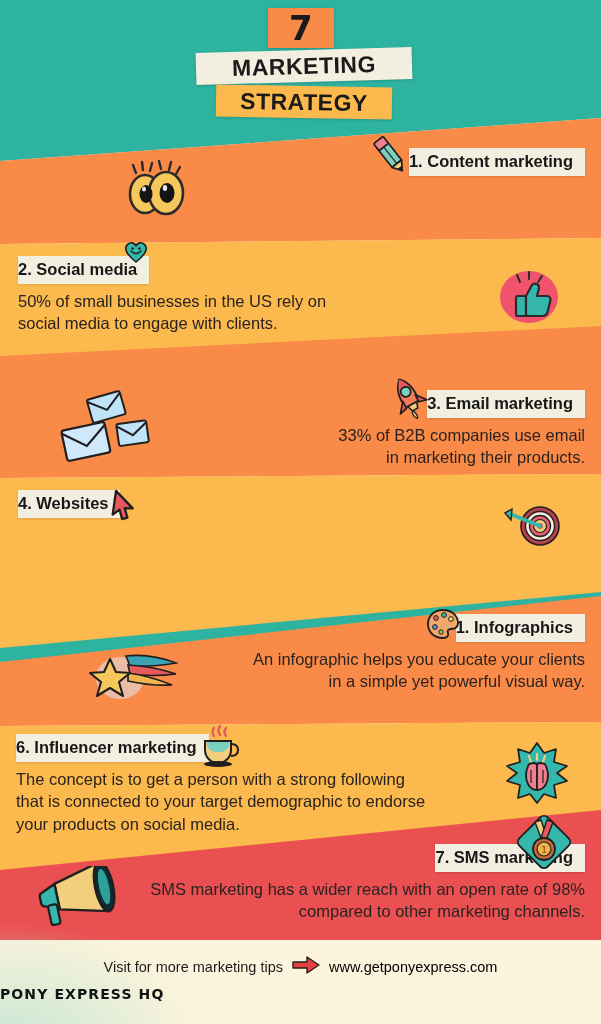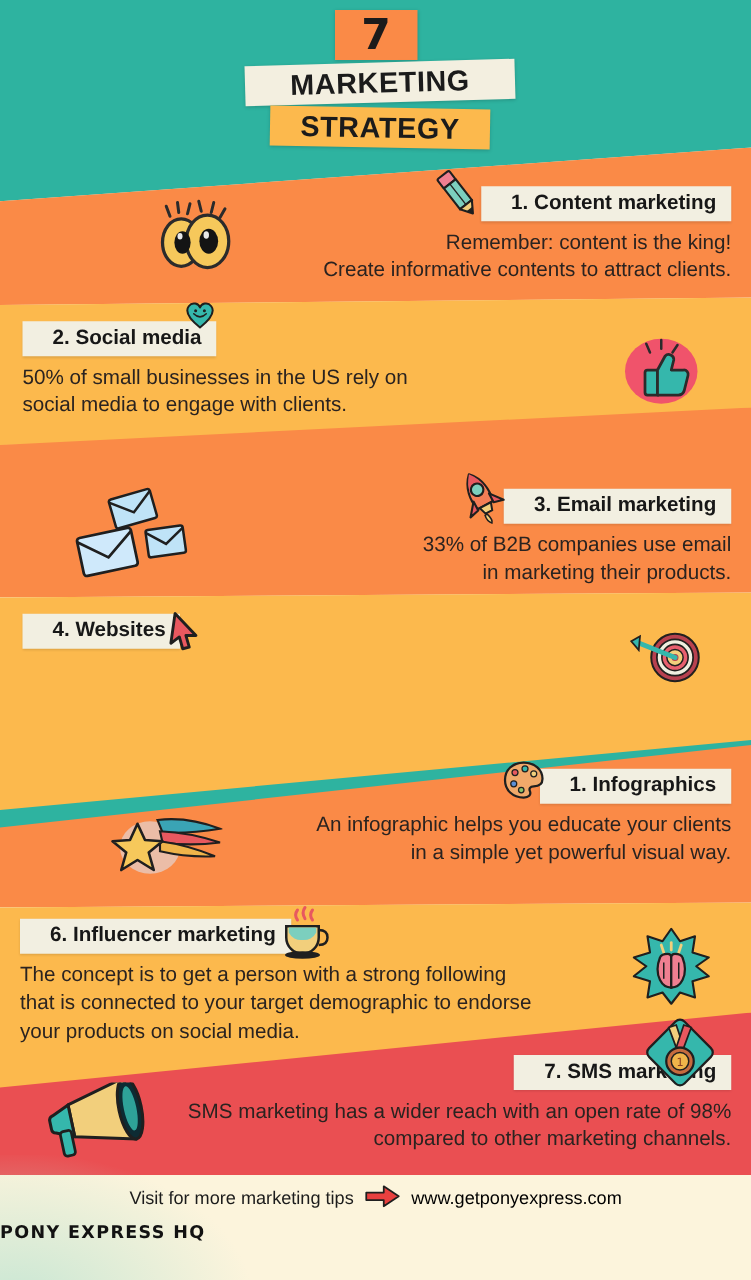--- a/index.html
+++ b/index.html
@@ -92,21 +92,21 @@
   
   .section { position: absolute; z-index: 4; }
 
   .sec-title {
     display: inline-flex;
     align-items: center;
     background: #f2efe1;
     color: #171717;
     font-size: 16.5px;
     font-weight: bold;
-    padding: 4px 12px 5px 24px;
+    padding: 4px 12px 5px 0;
     line-height: 1.15;
     white-space: nowrap;
     box-shadow: 0 1px 2px rgba(0,0,0,.13);
   }
   .sec-body {
     color: #2a2320;
     font-size: 16.5px;
     line-height: 1.36;
     margin-top: 6px;
     white-space: pre-line;
@@ -119,21 +119,21 @@
   .title-row.left  { justify-content: flex-start; }
 
   
   .ico { display: block; }
   .ico-inline { position: relative; }
 
   
   .float-ico { position: absolute; z-index: 6; }
 
   
-  #footer { position: absolute; left: 0; bottom: 12px; width: 601px; height: 84px; z-index: 6; }
+  #footer { position: absolute; left: 0; bottom: 4px; width: 601px; height: 84px; z-index: 6; }
   #footer-line1 {
     position: absolute; left: 0; top: 20px; width: 601px;
     display: flex; align-items: center; justify-content: center; gap: 8px;
     font-size: 14.5px; color: #1c1c1c;
   }
   #footer-line2 {
     position: absolute; left: 0; top: 50px; width: 601px;
     text-align: left;
     font-size: 14px; font-weight: bold; letter-spacing: 1.1px; color: #121212;
     font-family: "DejaVu Sans", sans-serif;
@@ -286,22 +286,20 @@
             <rect x="17" y="4" width="12" height="9" rx="1.5" fill="#ef7f91" stroke="#1f1f1f" stroke-width="1.7"></rect>
             <rect x="17" y="13" width="12" height="21" fill="#7ccfbe" stroke="#1f1f1f" stroke-width="1.7"></rect>
             <line x1="23" y1="13" x2="23" y2="34" stroke="#1f1f1f" stroke-width="1.1"></line>
             <path d="M17 34 L23 43 L29 34 Z" fill="#f2cf7c" stroke="#1f1f1f" stroke-width="1.7" stroke-linejoin="round"></path>
             <path d="M20.5 38.5 L23 43 L25.5 38.5 Z" fill="#1f1f1f"></path>
           </g>
         </svg>
       </span>
       <span class="sec-title">1. Content marketing</span>
     </div>
-    <div class="sec-body align-right">Remember: content is the king!
-Create informative contents to attract clients.</div>
   </div>
 
   <div class="section" style="left:18px; top:240px; width:420px;">
     <div class="title-row left">
       <span class="sec-title">2. Social media</span>
       <span class="ico-inline" style="margin-left:-26px; margin-bottom:16px; z-index:2;">
         <svg width="26" height="24" viewBox="0 0 26 24">
           <path d="M13 22 C3 14 1 9 4 5 C7 1 12 3 13 6 C14 3 19 1 22 5 C25 9 23 14 13 22 Z" fill="#35b7ac" stroke="#1f1f1f" stroke-width="1.6" stroke-linejoin="round"></path>
           <path d="M8 11 q5 5 10 0" fill="none" stroke="#1f1f1f" stroke-width="1.3" stroke-linecap="round"></path>
           <circle cx="9.5" cy="8.5" r="1.2" fill="#1f1f1f"></circle>

